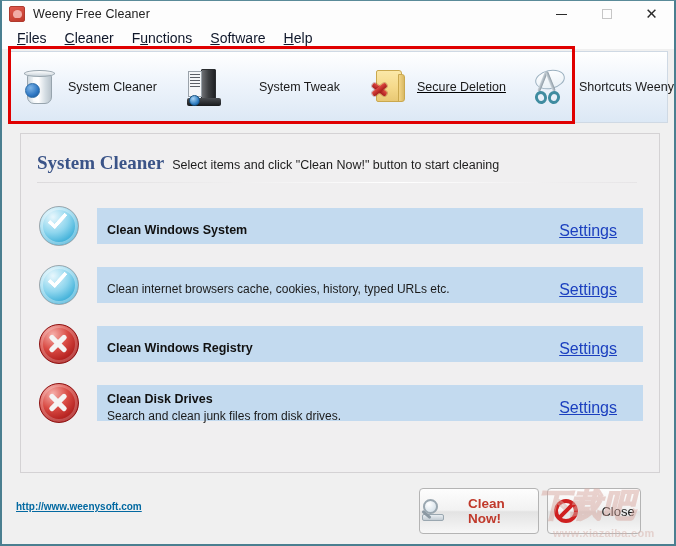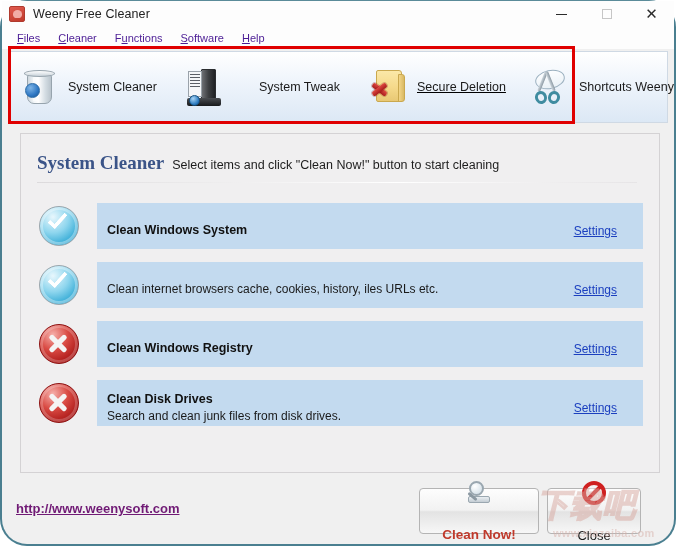--- a/index.html
+++ b/index.html
@@ -12,21 +12,20 @@
     font-family: "Liberation Sans", sans-serif;
   }
   #app {
     position: relative;
     width: 676px; height: 546px;
     background: #f0f0f0;
     border-left: 2px solid #4a7f90;
     border-right: 2px solid #4a7f90;
     border-bottom: 2px solid #4a7f90;
     border-top: 1px solid #5a8b99;
-    border-radius: 27px;
   }
 
   
   .titlebar {
     position: absolute; left: 0; top: 0; right: 0; height: 26px;
     background: #fdfdfd;
     display: flex; align-items: center;
   }
   .app-icon {
     width: 16px; height: 16px; margin-left: 7px; margin-right: 8px;
@@ -53,21 +52,21 @@
   .glyph-max { display:block; width: 10px; height: 10px; border: 1px solid currentColor; }
   .glyph-close { font-size: 15px; line-height: 1; font-family: "DejaVu Sans", sans-serif; }
 
   
   .menubar {
     position: absolute; left: 0; top: 26px; right: 0; height: 22px;
     background: #fdfdfd;
     display: flex; align-items: center; padding-left: 6px;
   }
   .menu-item {
-    font-size: 11px; color: #4c1d95; padding: 2px 9px; white-space: nowrap;
+    font-size: 14px; color: #0f172a; padding: 2px 9px; white-space: nowrap;
   }
   .menu-item u { text-decoration: underline; }
 
   
   .toolbar {
     position: absolute; left: 6px; top: 50px; right: 6px; height: 72px;
     background: linear-gradient(180deg,#ffffff 0%, #eef4fb 45%, #dce8f5 100%);
     border: 1px solid #cfd9e4;
     display: flex; align-items: center;
   }
@@ -216,42 +215,42 @@
     border: 1px solid #8e1111;
     box-shadow: inset 0 0 0 3px rgba(255,255,255,.22);
   }
   .x-ico .b1, .x-ico .b2 {
     position: absolute; left: 10px; top: 19px; width: 22px; height: 5px; border-radius: 2px;
     background: #f4f4f4; transform: rotate(45deg);
   }
   .x-ico .b2 { transform: rotate(-45deg); }
 
   .row-body {
-    flex: 1 1 auto; height: 46px; background: #c3daef;
+    flex: 1 1 auto; height: 36px; background: #c3daef;
     display: flex; align-items: center; padding: 9px 0 0 10px;
   }
   .row-texts { flex: 1 1 auto; }
   .row-title { font-size: 12.5px; font-weight: bold; color: #111; line-height: 1.35; }
   .row-desc { font-size: 12px; color: #1a1a1a; line-height: 1.35; }
   .row-settings {
-    font-size: 12px; color: #1b3fbf; text-decoration: underline;
+    font-size: 16px; color: #1b3fbf; text-decoration: underline;
     margin-right: 26px; white-space: nowrap; cursor: pointer;
   }
 
   
   .weblink {
     position: absolute; left: 14px; top: 500px;
-    font-size: 13px; font-weight: bold; color: #701a75; text-decoration: underline;
+    font-size: 10px; font-weight: bold; color: #0369a1; text-decoration: underline;
     white-space: nowrap;
   }
   .btn {
     position: absolute; height: 46px;
     background: linear-gradient(180deg,#fdfdfd 0%, #f2f2f2 48%, #e3e3e3 52%, #f7f7f7 100%);
     border: 1px solid #b4b4b4; border-radius: 4px;
-    display: flex; align-items: center; justify-content: center; gap: 22px; flex-direction: column;
+    display: flex; align-items: center; justify-content: center; gap: 22px;
   }
   .btn-clean { left: 417px; top: 487px; width: 120px; }
   .btn-close { left: 545px; top: 487px; width: 94px; }
   .btn-clean .lbl { font-size: 13.5px; font-weight: bold; color: #c0392b; }
   .btn-close .lbl { font-size: 13px; color: #1a1a1a; }
   .ico-mag { position: relative; width: 26px; height: 24px; flex: 0 0 auto; }
   .ico-mag .lens {
     position: absolute; left: 3px; top: 0px; width: 15px; height: 15px; border-radius: 50%;
     border: 2px solid #9aa7b0;
     background: radial-gradient(circle at 35% 30%, #ffffff, #dbe5ec 70%, #bcc8d1);
@@ -401,21 +400,21 @@
         </div>
       </div>
 
       <div class="row">
         <div class="row-ico check-ico">
           <span class="disc"></span>
             <span class="tick"></span>
         </div>
         <div class="row-body">
           <div class="row-texts">
-            <div class="row-desc">Clean internet browsers cache, cookies, history, iles URLs etc.</div>
+            <div class="row-desc">Clean internet browsers cache, cookies, history, typed URLs etc.</div>
           </div>
           <div class="row-settings">Settings</div>
         </div>
       </div>
 
       <div class="row">
         <div class="row-ico x-ico">
           <span class="disc"></span>
             <span class="b1"></span>
             <span class="b2"></span>

